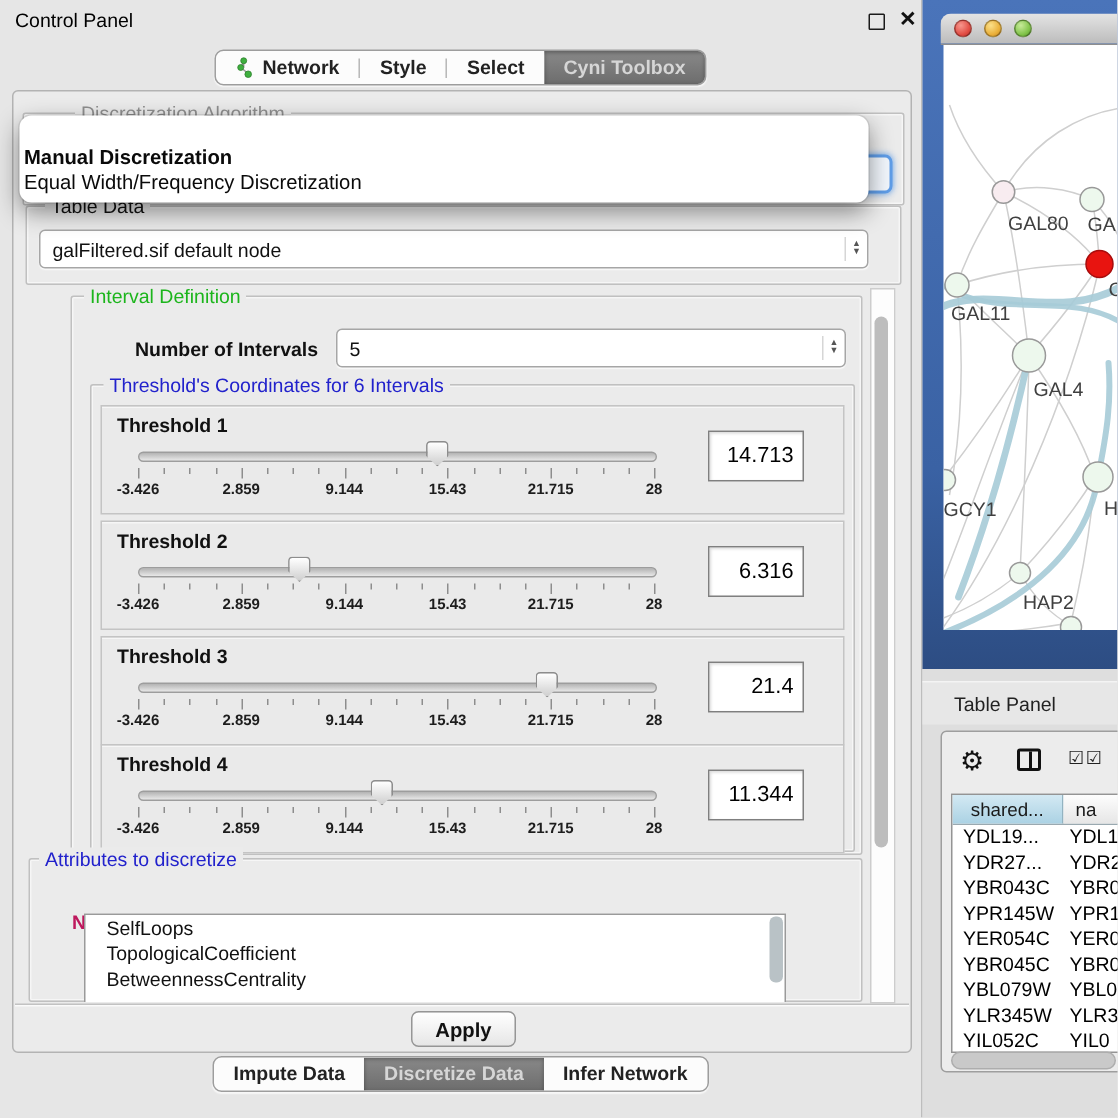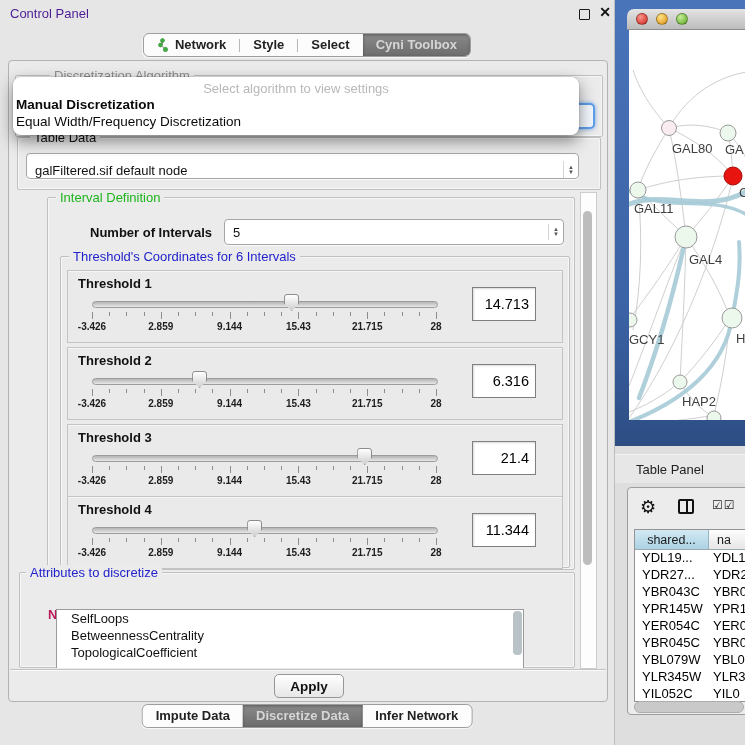--- a/index.html
+++ b/index.html
@@ -3,21 +3,21 @@
 <meta charset="utf-8">
 <style>
   html,body{margin:0;padding:0;}
   body{width:745px;height:745px;background:#e2e2e2;font-family:"Liberation Sans",sans-serif;color:#1a1a1a;position:relative;overflow:hidden;}
   #root{position:absolute;left:0;top:0;width:745px;height:745px;overflow:hidden;}
   .abs{position:absolute;}
 
   
   .control-panel{left:0;top:0;width:614px;height:745px;background:#e6e6e6;border-right:1px solid #bdbdbd;}
   .cp-titlebar{left:0;top:0;width:614px;height:26px;}
-  .cp-title{left:10px;top:6px;font-size:13px;color:#4c1d95;}
+  .cp-title{left:10px;top:6px;font-size:13px;color:#000000;}
   .float-btn{right:24px;top:9px;width:9px;height:9px;border:1.5px solid #1a1a1a;border-radius:1px;background:transparent;}
   .close-btn{right:3px;top:4px;font-size:14px;font-weight:bold;color:#111;}
 
   
   .tabstrip{display:flex;height:22px;background:#fcfcfc;border:1px solid #9d9d9d;border-radius:6px;overflow:hidden;box-shadow:0 1px 1px rgba(255,255,255,.7);}
   .tabstrip .tab{display:flex;align-items:center;padding:0 13px;font-size:13px;font-weight:600;color:#222;line-height:22px;white-space:nowrap;}
   .tabstrip .tab.selected{background:linear-gradient(#898989,#6d6d6d);color:#d6d6d6;box-shadow:inset 0 1px 3px rgba(0,0,0,.35);}
   .tabsep{width:1px;height:13px;background:#b6b6b6;align-self:center;}
   #top-tabs{left:307px;top:33px;transform:translateX(-50%);}
   #bottom-tabs{left:307px;top:704px;transform:translateX(-50%);}
@@ -31,21 +31,21 @@
   .gt-black{color:#111;}
   .gt-green{color:#1cb51c;}
   .gt-blue{color:#2222cc;}
 
   .alg-group{left:6px;top:14px;width:586px;height:60px;}
   .td-group{left:8px;top:76px;width:582px;height:51px;}
 
   .combo{background:#fff;border:1px solid #a6a6a6;border-radius:4px;display:flex;align-items:center;font-size:13px;color:#111;box-shadow:0 1px 1px rgba(255,255,255,.8);}
   .combo .combo-text{padding-left:8px;flex:1;white-space:nowrap;overflow:hidden;}
   .stepper{width:14px;display:flex;flex-direction:column;align-items:center;justify-content:center;line-height:5px;font-size:6px;color:#555;border-left:1px solid #d6d6d6;height:70%;}
-  .td-combo{left:8px;top:15px;width:551px;height:24px;align-items:flex-end;}
+  .td-combo{left:8px;top:15px;width:551px;height:24px;}
 
   
   .popup{left:4px;top:16px;width:566px;height:58px;background:#fff;border-radius:8px;box-shadow:0 6px 16px rgba(0,0,0,.45),0 0 0 1px rgba(0,0,0,.08);z-index:60;}
   .popup-hint{top:4px;left:0;width:100%;text-align:center;font-size:13px;color:#b8b8b8;}
   .popup-opt1{top:20px;left:3px;font-size:13.5px;font-weight:bold;color:#0a0a0a;}
   .popup-opt2{top:37px;left:3px;font-size:13.5px;color:#0a0a0a;}
   .combo-fragment{left:560px;top:42px;width:22px;height:22px;background:#f2f7fd;border:2px solid #5f9de8;border-radius:5px;box-shadow:0 0 4px rgba(95,157,232,.9);z-index:10;}
 
   
   .viewport{left:8px;top:130px;width:563px;height:477px;overflow:hidden;}
@@ -145,21 +145,20 @@
       </div>
 
     <div class="abs main-panel">
 
       <div class="abs groupbox alg-group">
         <span class="grouptitle gt-gray" style="left:14px;">Discretization Algorithm</span>
       </div>
       <div class="abs combo-fragment"></div>
 
       <div class="abs popup">
-        <div class="abs popup-hint">Select algorithm to view settings</div>
         <div class="abs popup-opt1">Manual Discretization</div>
         <div class="abs popup-opt2">Equal Width/Frequency Discretization</div>
       </div>
 
       <div class="abs groupbox td-group">
         <span class="grouptitle gt-black" style="left:12px;">Table Data</span>
         <div class="abs combo td-combo">
           <span class="combo-text">galFiltered.sif default node</span>
           <span class="stepper">
               <span>▲</span>
@@ -324,22 +323,22 @@
               </div>
             </div>
         </div>
 
         <div class="abs groupbox attr-group">
           <span class="grouptitle gt-blue" style="left:6px;">Attributes to discretize</span>
           <div class="abs attr-heading">Numerical Attributes</div>
           <div class="abs attr-list" id="attr-list">
 
           <div class="attr-item">SelfLoops</div>
+              <div class="attr-item">TopologicalCoefficient</div>
               <div class="attr-item">BetweennessCentrality</div>
-              <div class="attr-item">TopologicalCoefficient</div>
               <div class="attr-scroll"></div>
             </div>
         </div>
 
       </div>
 
       <div class="abs vscroll">
           <div class="thumb"></div>
         </div>
 

